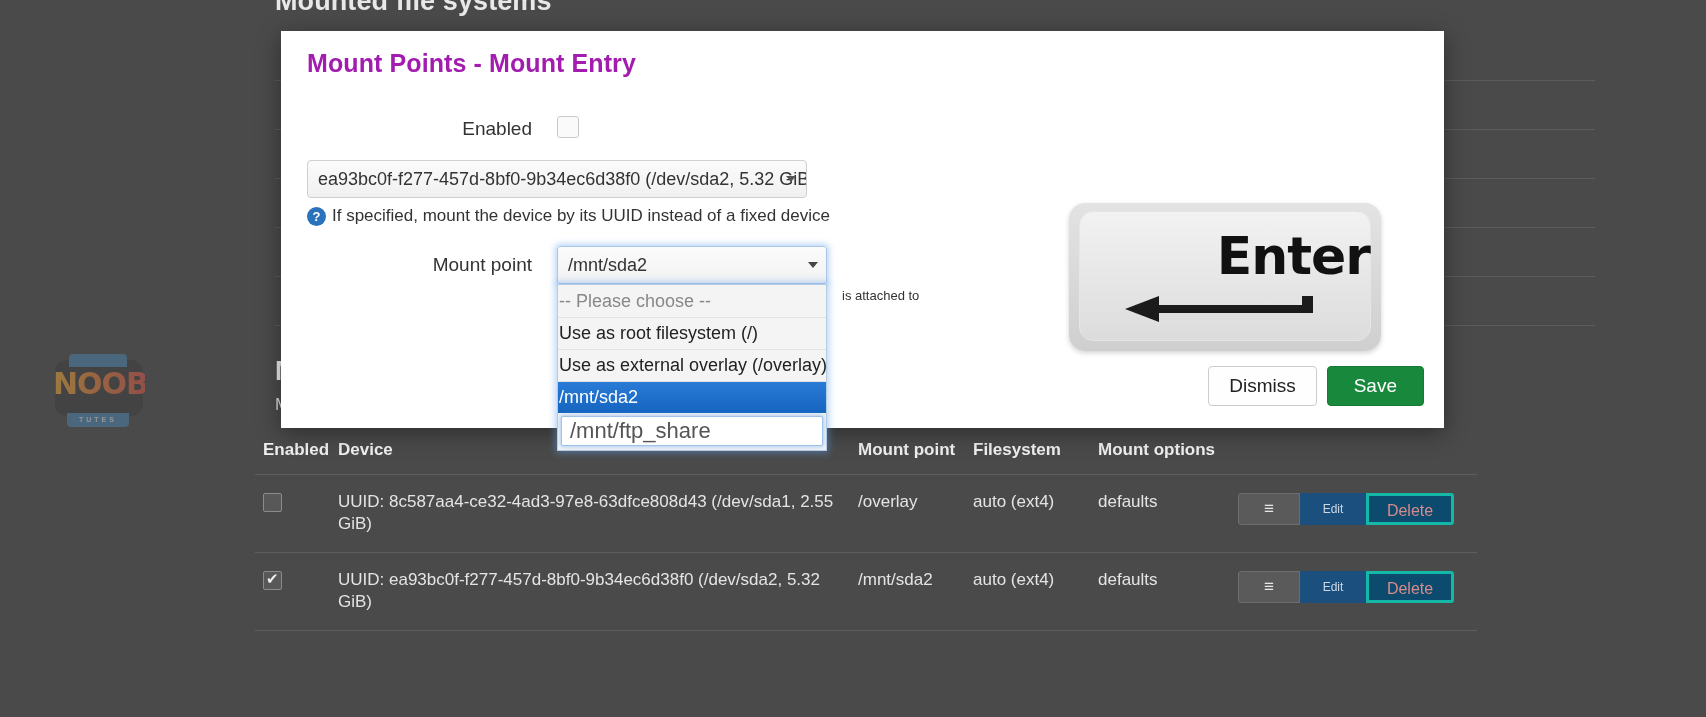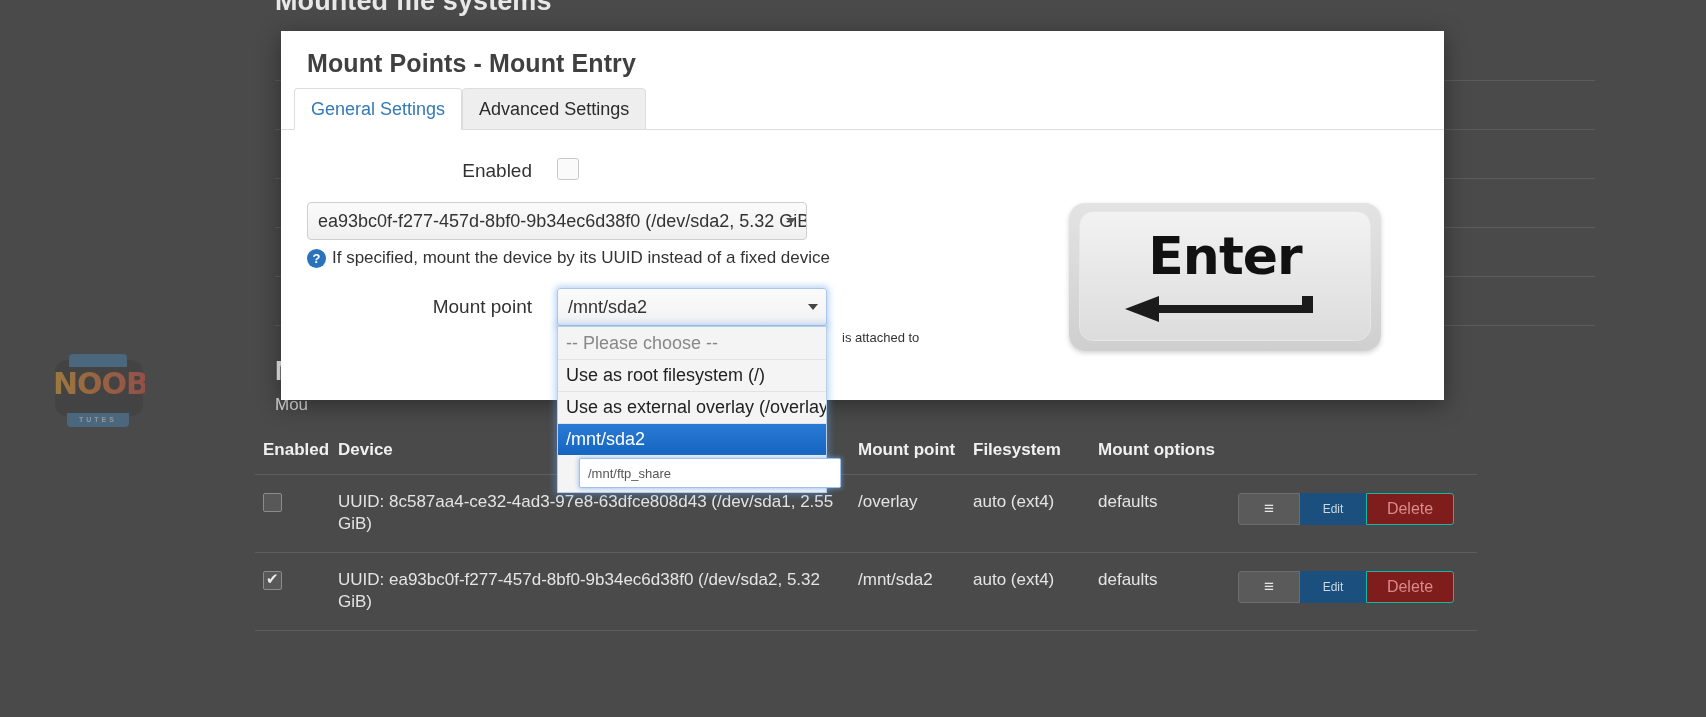--- a/index.html
+++ b/index.html
@@ -199,43 +199,43 @@
     width: 66px; height: 32px;
     background: #1b4f7e;
     border: 1px solid #1b4f7e;
     color: #cbd9e5;
     font-size: 12px;
     line-height: 30px;
     text-align: center;
   }
   .btn-del {
     width: 88px; height: 32px;
-    background: #7f1d1d;
-    border: 1px solid #14b8a6;
+    background: #0c4a6e;
+    border: 3px solid #14b8a6;
     border-radius: 0 3px 3px 0;
     color: #d98b8b;
     font-size: 16px;
     line-height: 30px;
     text-align: center;
   }
 
   
   .modal {
     position: absolute;
     left: 281px;
     top: 31px;
     width: 1163px;
     background: #ffffff;
     box-shadow: 0 5px 22px rgba(0,0,0,.38);
     z-index: 50;
   }
   .modal-title {
     font-size: 25px;
     font-weight: bold;
-    color: #404040;
+    color: #a21caf;
     padding: 18px 26px 10px 26px;
     letter-spacing: .1px;
   }
   .tabs {
     display: flex;
     align-items: flex-end;
     padding: 0 13px;
     border-bottom: 1px solid #ddd;
     margin: 0 0 0 0;
   }
@@ -362,50 +362,49 @@
     top: 38px;
     width: 270px;
     background: #f4f4f4;
     border: 1px solid #b6cde6;
     box-shadow: 0 0 7px 2px rgba(100,160,235,.45);
     z-index: 120;
     padding: 1px 0 0 0;
   }
   .dd-opt {
     font-size: 18px;
-    padding: 5px 8px;
+    padding: 5px 1px;
     color: #222;
     background: #f4f4f4;
     border-bottom: 1px solid #e3e3e3;
     white-space: nowrap;
     overflow: hidden;
   }
   .dd-opt.placeholder { color: #888; }
   .dd-opt.selected {
     background: linear-gradient(#2a7bd6,#1565c0);
     color: #fff;
     border-bottom: none;
   }
   .dd-input-wrap {
     padding: 3px 3px 4px 3px;
     background: #f4f4f4;
   }
   .dd-input {
     width: 100%;
     height: 30px;
-    font-size: 13px;
+    font-size: 22px;
     color: #555;
     padding: 0 8px;
     border: 1px solid #9ec2ea;
     border-radius: 2px;
     background: #fff;
     font-family: "Liberation Sans", sans-serif;
     outline: none;
     box-shadow: 0 0 4px 1px rgba(110,170,240,.55);
-    margin-left: 18px;
   }
 
   .mp-help {
     position: absolute;
     left: 285px;
     top: 42px;
     font-size: 13px;
     color: #333;
     white-space: nowrap;
   }
@@ -454,21 +453,21 @@
     left: 10px; top: 8px;
     width: 292px; height: 130px;
     border-radius: 14px;
     background: linear-gradient(#f2f2f2,#dcdcdc);
     border: 1px solid #e6e6e6;
   }
   .enter-label {
     position: absolute;
     left: 0; right: 0;
     top: 14px;
-    text-align: center;
+    text-align: right;
     font-size: 52px;
     font-weight: bold;
     color: #111;
     font-family: "DejaVu Sans", sans-serif;
     letter-spacing: -1px;
   }
   .enter-arrow {
     position: absolute;
     left: 45px;
     top: 84px;
@@ -571,24 +570,20 @@
             </div>
           </td>
         </tr>
       </tbody>
     </table>
   </div>
 
   <div class="modal">
     <div class="modal-title">Mount Points - Mount Entry</div>
 
-    <div class="tabs">
-      <div class="tab active">General Settings</div>
-      <div class="tab inactive">Advanced Settings</div>
-    </div>
 
     <div class="modal-body">
 
       <div class="frow">
         <div class="flabel">Enabled</div>
         <div class="fctl">
           <div class="chk"></div>
         </div>
       </div>
 
@@ -622,20 +617,24 @@
               <input class="dd-input" type="text" value="/mnt/ftp_share" style="">
             </div>
           </div>
 
           <div class="mp-help">is attached to</div>
         </div>
       </div>
 
     </div>
 
+    <div class="modal-footer">
+      <button class="btn-dismiss">Dismiss</button>
+      <button class="btn-save">Save</button>
+    </div>
   </div>
 
   <div class="enterkey">
     <div class="enterkey-inner">
       <div class="enter-label">Enter</div>
       <svg class="enter-arrow" viewBox="0 0 200 26">
         <polygon points="0,13 34,0 34,26" fill="#1b1b1b"></polygon>
         <rect x="30" y="9" width="155" height="8" fill="#1b1b1b"></rect>
         <rect x="177" y="0" width="11" height="17" fill="#1b1b1b"></rect>
       </svg>

